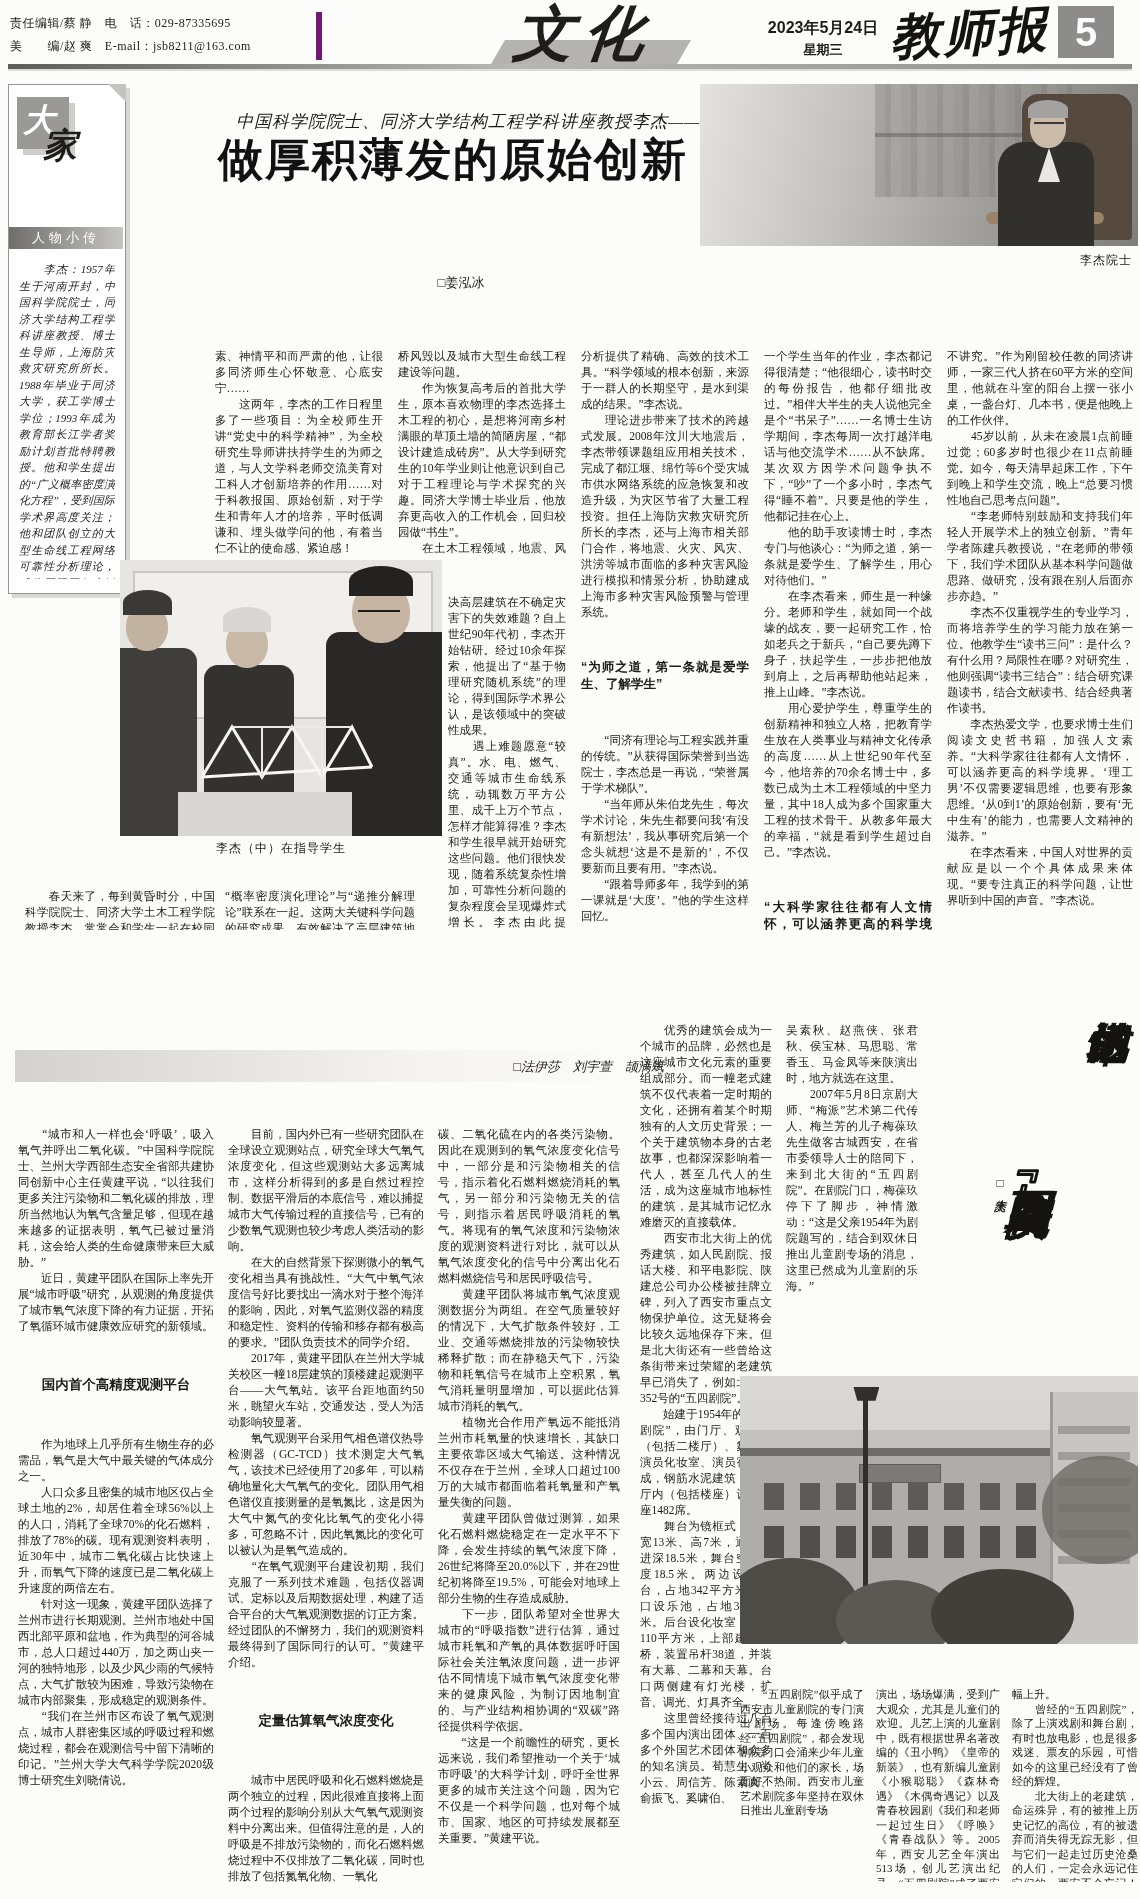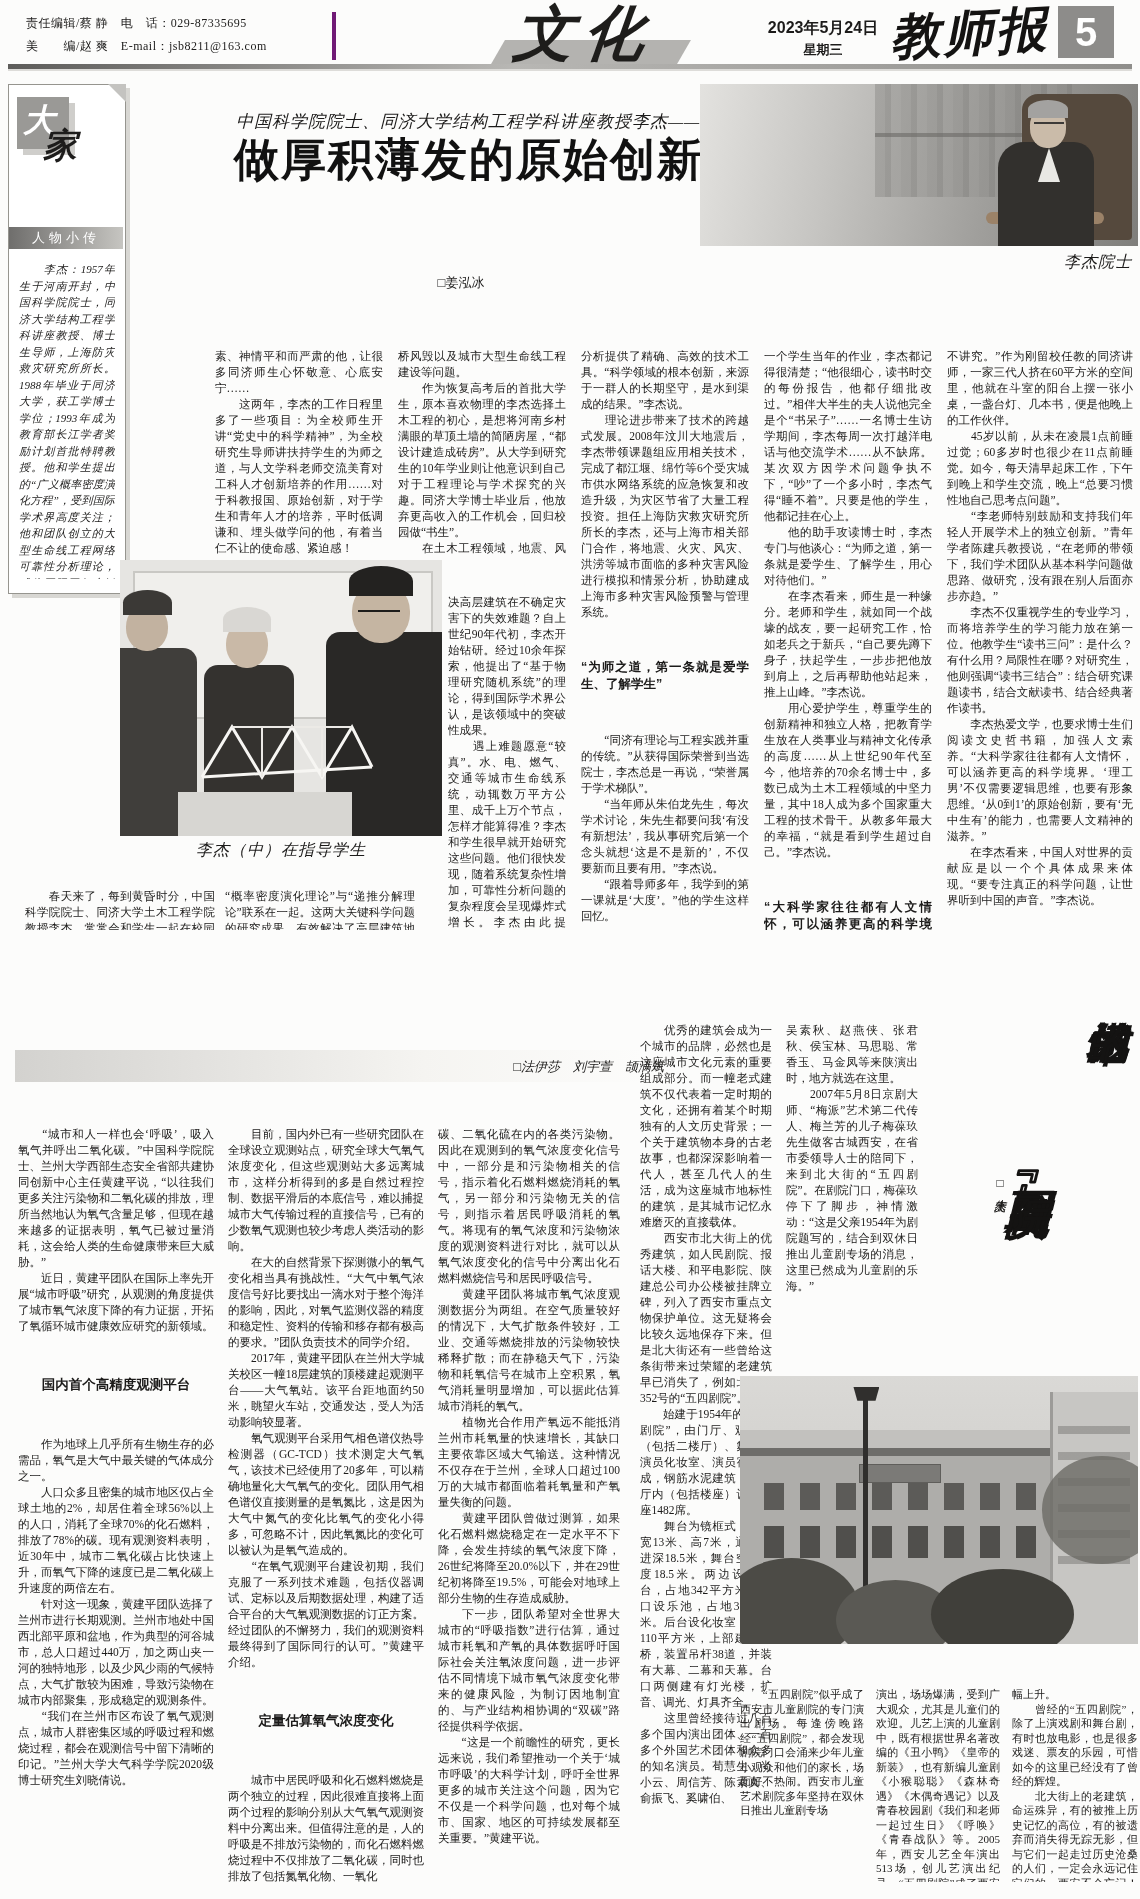--- a/index.html
+++ b/index.html
@@ -1,20 +1,20 @@
 <!DOCTYPE html>
 <html><head>
 <meta charset="utf-8">
 <style>
   html,body{margin:0;padding:0;background:#e8e8e6;}
   #page{position:relative;width:1140px;height:1899px;background:#fcfcfb;margin:0 auto;
         font-family:"Liberation Serif","DejaVu Serif",serif;color:#1c1b1a;overflow:hidden;}
   .abs{position:absolute;}
   
-  .ed-block{left:26px;top:12px;width:306px;height:48px;border-right:4px solid #701a75;
+  .ed-block{left:10px;top:12px;width:306px;height:48px;border-right:6px solid #701a75;
             font-size:12px;line-height:23px;letter-spacing:.5px;}
   .hdr-bar{left:8px;top:64px;width:1124px;height:5px;
            background:linear-gradient(90deg,#5d5c5a,#b8b7b4 45%,#8f8e8b);border-bottom:2px solid #dddcd9;}
   .wenhua-bg{left:498px;top:40px;width:186px;height:24px;background:#b4b3b0;transform:skewX(-30deg);}
   .wenhua{left:514px;top:-6px;font-weight:900;font-style:italic;font-size:60px;letter-spacing:10px;
           color:#1e1d1b;transform:skewX(-6deg);font-family:"Liberation Serif",serif;}
   .date-block{left:748px;top:18px;width:150px;text-align:center;font-family:"Liberation Sans",sans-serif;}
   .date-line{font-size:16px;font-weight:bold;}
   .weekday{font-size:13px;font-weight:bold;margin-top:2px;}
   .masthead{left:890px;top:0px;font-size:50px;font-weight:900;font-style:italic;letter-spacing:3px;
@@ -31,21 +31,21 @@
   .dj-box{position:absolute;left:0;top:0;width:52px;height:52px;background:#9a9996;}
   .dj-da{position:absolute;left:6px;top:2px;color:#fff;font-size:32px;font-weight:900;font-style:italic;}
   .dj-jia{position:absolute;left:26px;top:26px;color:#1d1c1b;font-size:34px;font-weight:900;font-style:italic;}
   .rail-bar{position:absolute;left:0px;top:142px;width:114px;height:22px;
             background:linear-gradient(90deg,#6f6e6c,#c6c5c1);color:#fff;
             font:13px/22px "Liberation Sans",sans-serif;text-align:center;letter-spacing:4px;}
   .rail-bio{position:absolute;left:10px;top:176px;width:96px;height:318px;font-size:11px;line-height:16.5px;
             text-align:justify;font-style:italic;white-space:pre-wrap;overflow:hidden;}
   
   .photo{overflow:hidden;background:#bdbcb9;}
-  .caption{font-size:16px;font-style:italic;letter-spacing:1px;}
+  .caption{font-size:12px;letter-spacing:1px;}
   
   .p-bg{position:absolute;inset:0;background:linear-gradient(100deg,#e3e2df 0%,#c6c5c2 30%,#a09f9c 65%,#7f7e7b 100%);}
   .p-shelf{position:absolute;left:40%;top:0;width:45%;height:70%;
            background:repeating-linear-gradient(90deg,#8d8c89 0 10px,#7e7d7a 10px 16px,#969592 16px 26px);opacity:.5;}
   .p-shelf-row{position:absolute;left:40%;top:30%;width:45%;height:4px;background:#6a6966;opacity:.6;}
   .p-chair{position:absolute;right:6px;top:10px;width:110px;height:146px;background:#55493d;border-radius:16px 16px 4px 4px;}
   .p-body{position:absolute;right:44px;top:58px;width:96px;height:104px;background:#32302d;border-radius:26px 20px 0 0;}
   .p-shirt{position:absolute;right:78px;top:64px;width:22px;height:34px;background:#e9e8e4;clip-path:polygon(50% 0,100% 100%,0 100%);}
   .p-head{position:absolute;right:72px;top:22px;width:36px;height:42px;background:#cabba9;border-radius:46%;}
   .p-hair{position:absolute;right:70px;top:16px;width:40px;height:18px;background:#a3a2a0;border-radius:50% 50% 0 0;}
@@ -71,21 +71,21 @@
   .t-right{position:absolute;right:0;top:6%;width:22%;height:94%;background:#c7c6c3;
            box-shadow:inset 3px 0 0 #9c9b98;}
   .t-rwin{position:absolute;right:2%;top:12%;width:18%;height:60%;
           background:repeating-linear-gradient(#c7c6c3 0 18px,#8e8d8a 18px 26px);opacity:.7;}
   .t-lamp{position:absolute;left:31%;top:8%;width:5px;height:86%;background:#302f2d;}
   .t-lamphead{position:absolute;left:28.5%;top:4%;width:26px;height:14px;background:#302f2d;
               clip-path:polygon(15% 100%,85% 100%,100% 0,0 0);}
   .t-bush{position:absolute;bottom:-6%;border-radius:50%;}
   
   .kicker{left:236px;top:110px;width:474px;font-size:17px;font-style:italic;letter-spacing:1px;}
-  .m-title{left:218px;top:134px;width:486px;text-align:right;font:900 45px/1.15 "Liberation Sans",sans-serif;letter-spacing:2px;color:#111;}
+  .m-title{left:218px;top:134px;width:486px;text-align:left;font:900 45px/1.15 "Liberation Sans",sans-serif;letter-spacing:2px;color:#111;}
   .m-byline{left:218px;top:274px;width:486px;text-align:center;font-size:13px;}
   .col{position:absolute;font-size:11.5px;line-height:16px;text-align:justify;white-space:pre-wrap;overflow:hidden;}
   .seg{white-space:pre-wrap;}
   .sh{font:bold 12.5px/17px "Liberation Sans",sans-serif;margin:7px 0;text-align:justify;white-space:pre-wrap;}
   .sh2{font:bold 13.5px/18px "Liberation Sans",sans-serif;text-align:center;margin:10px 0;white-space:pre-wrap;}
   
   .c-band{left:15px;top:1050px;width:628px;height:32px;background:linear-gradient(90deg,#d3d2cf,#f5f4f1 65%,#fcfcfb);}
   .c-title{left:18px;top:958px;width:612px;font:900 44px/1 "Liberation Sans",sans-serif;letter-spacing:1px;color:#0f0e0d;}
   .c-byline{left:15px;top:1058px;width:612px;text-align:right;font-size:13px;font-style:italic;padding-left:37px;}
   

